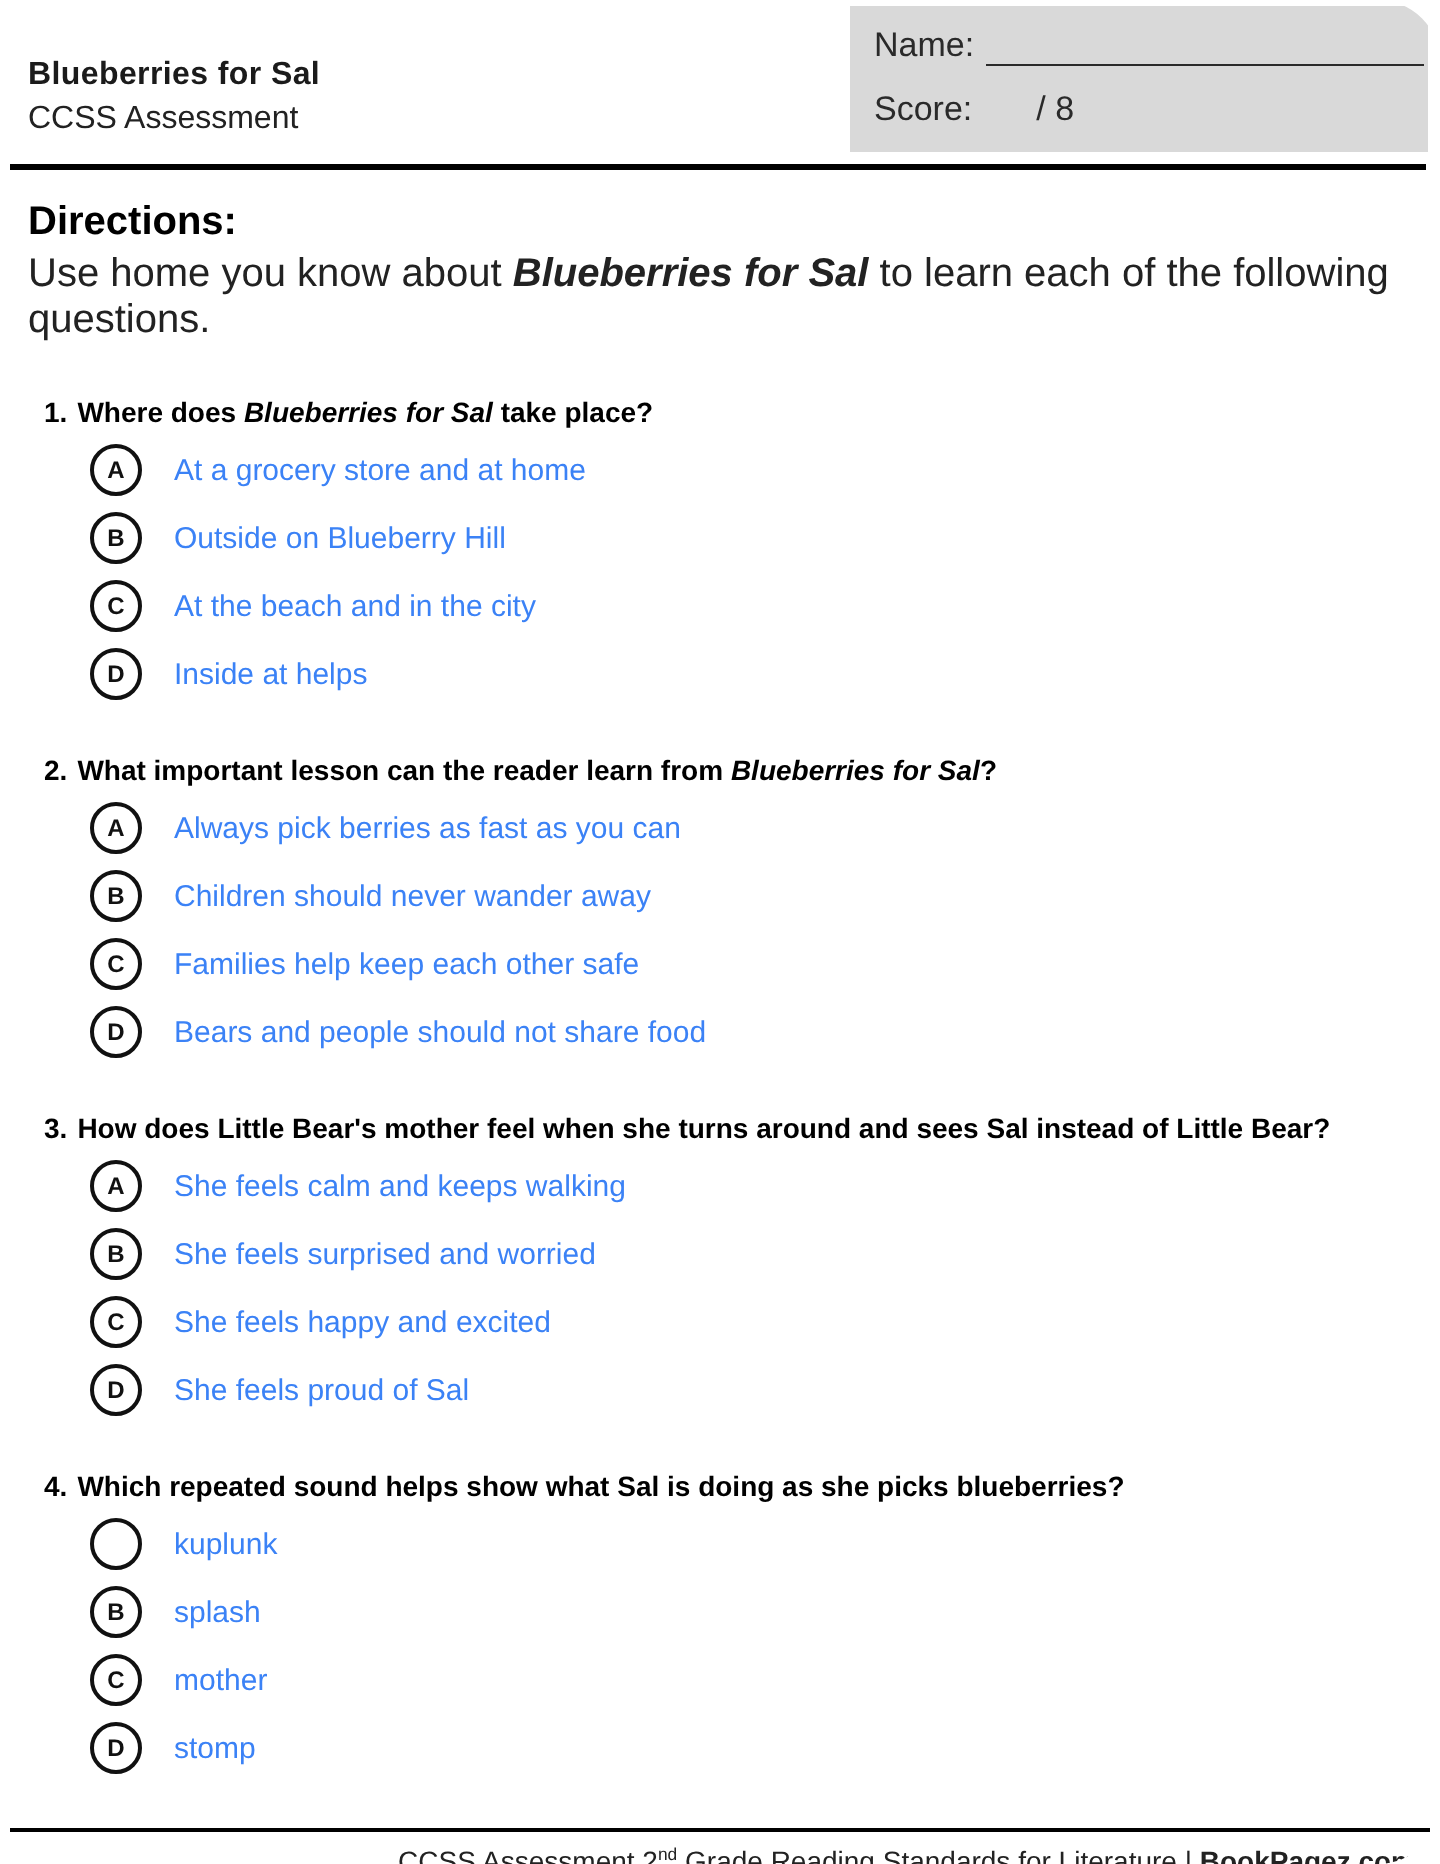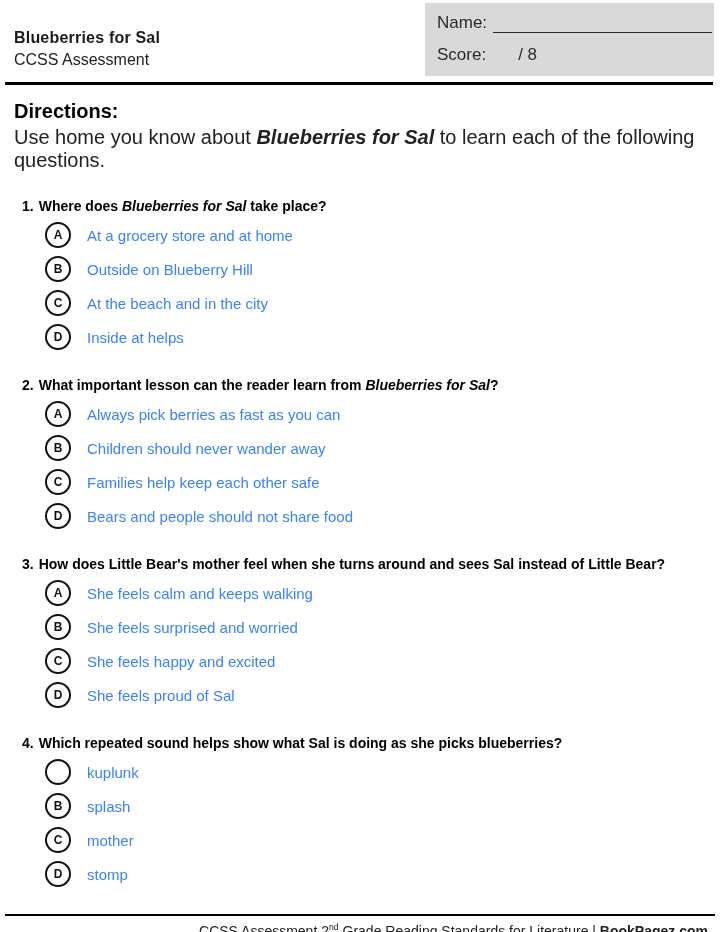--- a/index.html
+++ b/index.html
@@ -6,20 +6,21 @@
   .page {
     width: 720px;
     height: 932px;
     box-sizing: border-box;
     background: #ffffff;
     font-family: "Liberation Sans", sans-serif;
     color: #1b1b1b;
     display: flex;
     flex-direction: column;
     overflow: hidden;
+    border-radius: 31px;
   }
 
   
   .header {
     display: flex;
     justify-content: space-between;
     align-items: flex-end;
     padding: 3px 6px 0 14px;
   }
   .header-left { padding-bottom: 7px; }

